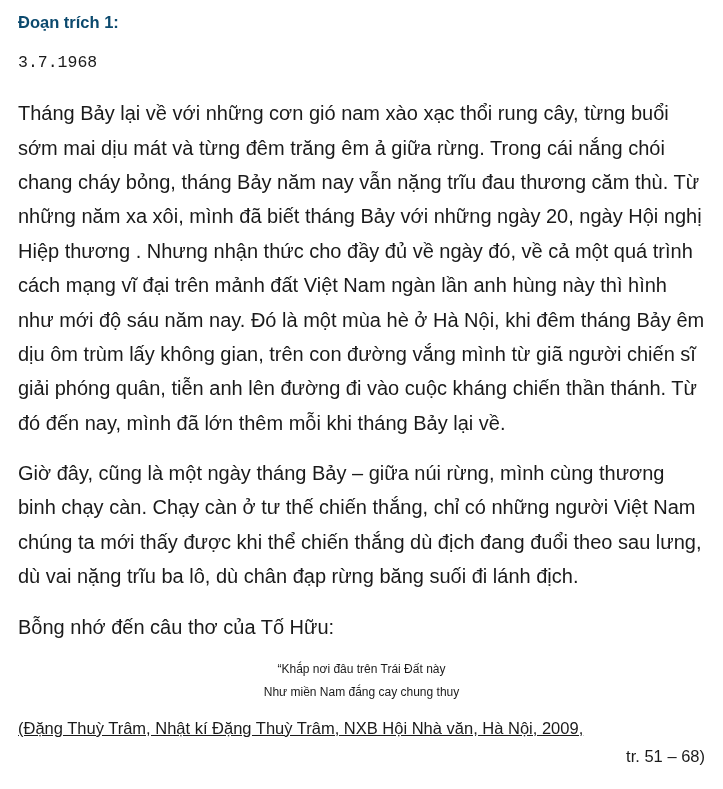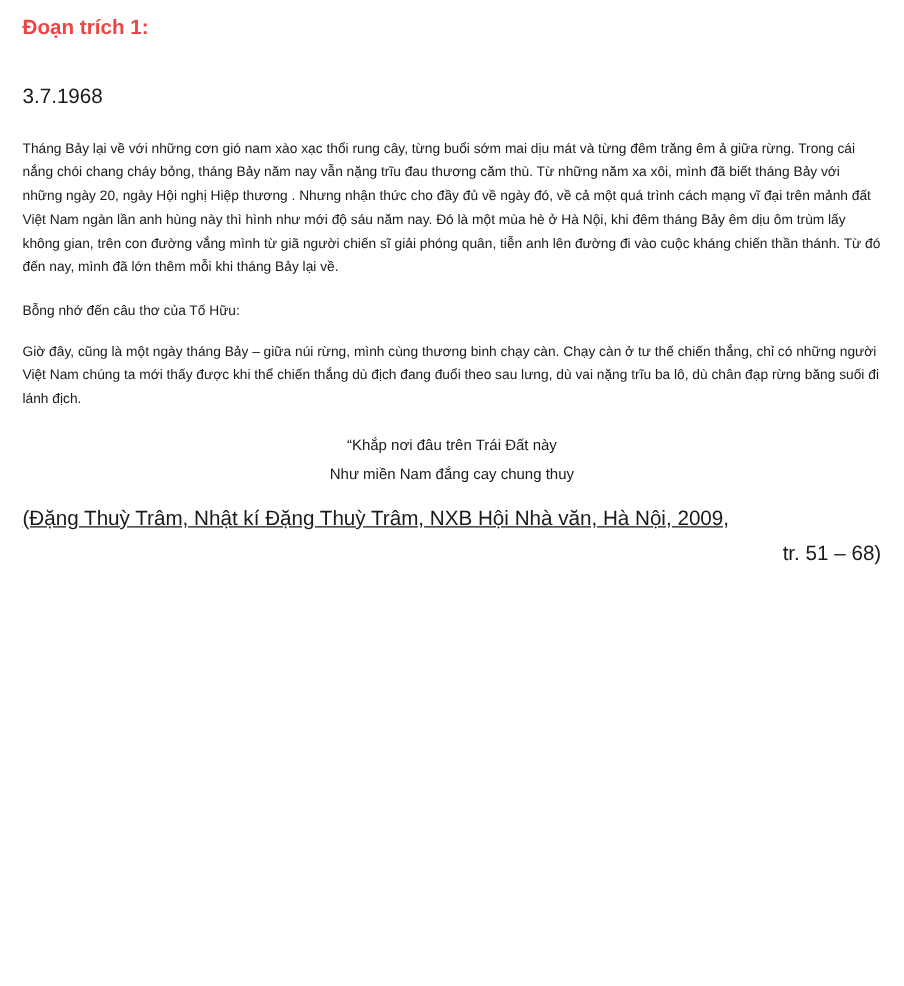--- a/index.html
+++ b/index.html
@@ -14,32 +14,33 @@
     color: #1a1a1a;
   }
   .page {
     width: 723px;
     box-sizing: border-box;
     padding: 10px 18px 14px 18px;
   }
   .doc-title {
     font-size: 16.5px;
     font-weight: bold;
-    color: #ef4444;
-    margin: 2px 0 32px 0;
+    color: #0c4a6e;
+    margin: 2px 0 18px 0;
     line-height: 1.3;
   }
   .date-line {
     font-size: 16.5px;
     line-height: 1.5;
     margin: 0 0 20px 0;
     color: #1a1a1a;
+    font-family: Liberation Mono, monospace;
   }
   .para {
-    font-size: 11px;
+    font-size: 20px;
     line-height: 1.72;
     margin: 0 0 16px 0;
     text-align: left;
     color: #1a1a1a;
   }
   .para.tight {
     margin-bottom: 14px;
   }
   .poem {
     margin: 0 0 4px 0;
@@ -69,23 +70,23 @@
 <body>
 
 <div class="page">
 
   <h1 class="doc-title">Đoạn trích 1:</h1>
 
   <p class="date-line">3.7.1968</p>
 
   <p class="para">Tháng Bảy lại về với những cơn gió nam xào xạc thổi rung cây, từng buổi sớm mai dịu mát và từng đêm trăng êm ả giữa rừng. Trong cái nắng chói chang cháy bỏng, tháng Bảy năm nay vẫn nặng trĩu đau thương căm thù. Từ những năm xa xôi, mình đã biết tháng Bảy với những ngày 20, ngày Hội nghị Hiệp thương . Nhưng nhận thức cho đầy đủ về ngày đó, về cả một quá trình cách mạng vĩ đại trên mảnh đất Việt Nam ngàn lần anh hùng này thì hình như mới độ sáu năm nay. Đó là một mùa hè ở Hà Nội, khi đêm tháng Bảy êm dịu ôm trùm lấy không gian, trên con đường vắng mình từ giã người chiến sĩ giải phóng quân, tiễn anh lên đường đi vào cuộc kháng chiến thần thánh. Từ đó đến nay, mình đã lớn thêm mỗi khi tháng Bảy lại về.</p>
 
+  <p class="para">Giờ đây, cũng là một ngày tháng Bảy – giữa núi rừng, mình cùng thương binh chạy càn. Chạy càn ở tư thế chiến thắng, chỉ có những người Việt Nam chúng ta mới thấy được khi thể chiến thắng dù địch đang đuổi theo sau lưng, dù vai nặng trĩu ba lô, dù chân đạp rừng băng suối đi lánh địch.</p>
+
   <p class="para tight">Bỗng nhớ đến câu thơ của Tố Hữu:</p>
-
-  <p class="para">Giờ đây, cũng là một ngày tháng Bảy – giữa núi rừng, mình cùng thương binh chạy càn. Chạy càn ở tư thế chiến thắng, chỉ có những người Việt Nam chúng ta mới thấy được khi thể chiến thắng dù địch đang đuổi theo sau lưng, dù vai nặng trĩu ba lô, dù chân đạp rừng băng suối đi lánh địch.</p>
 
   <div class="poem">
     <div class="poem-line">“Khắp nơi đâu trên Trái Đất này</div>
     <div class="poem-line">Như miền Nam đắng cay chung thuy</div>
   </div>
 
   <div class="source">
     <span class="source-main">(Đặng Thuỳ Trâm, Nhật kí Đặng Thuỳ Trâm, NXB Hội Nhà văn, Hà Nội, 2009,</span>
     <span class="source-pages">tr. 51 – 68)</span>
   </div>

